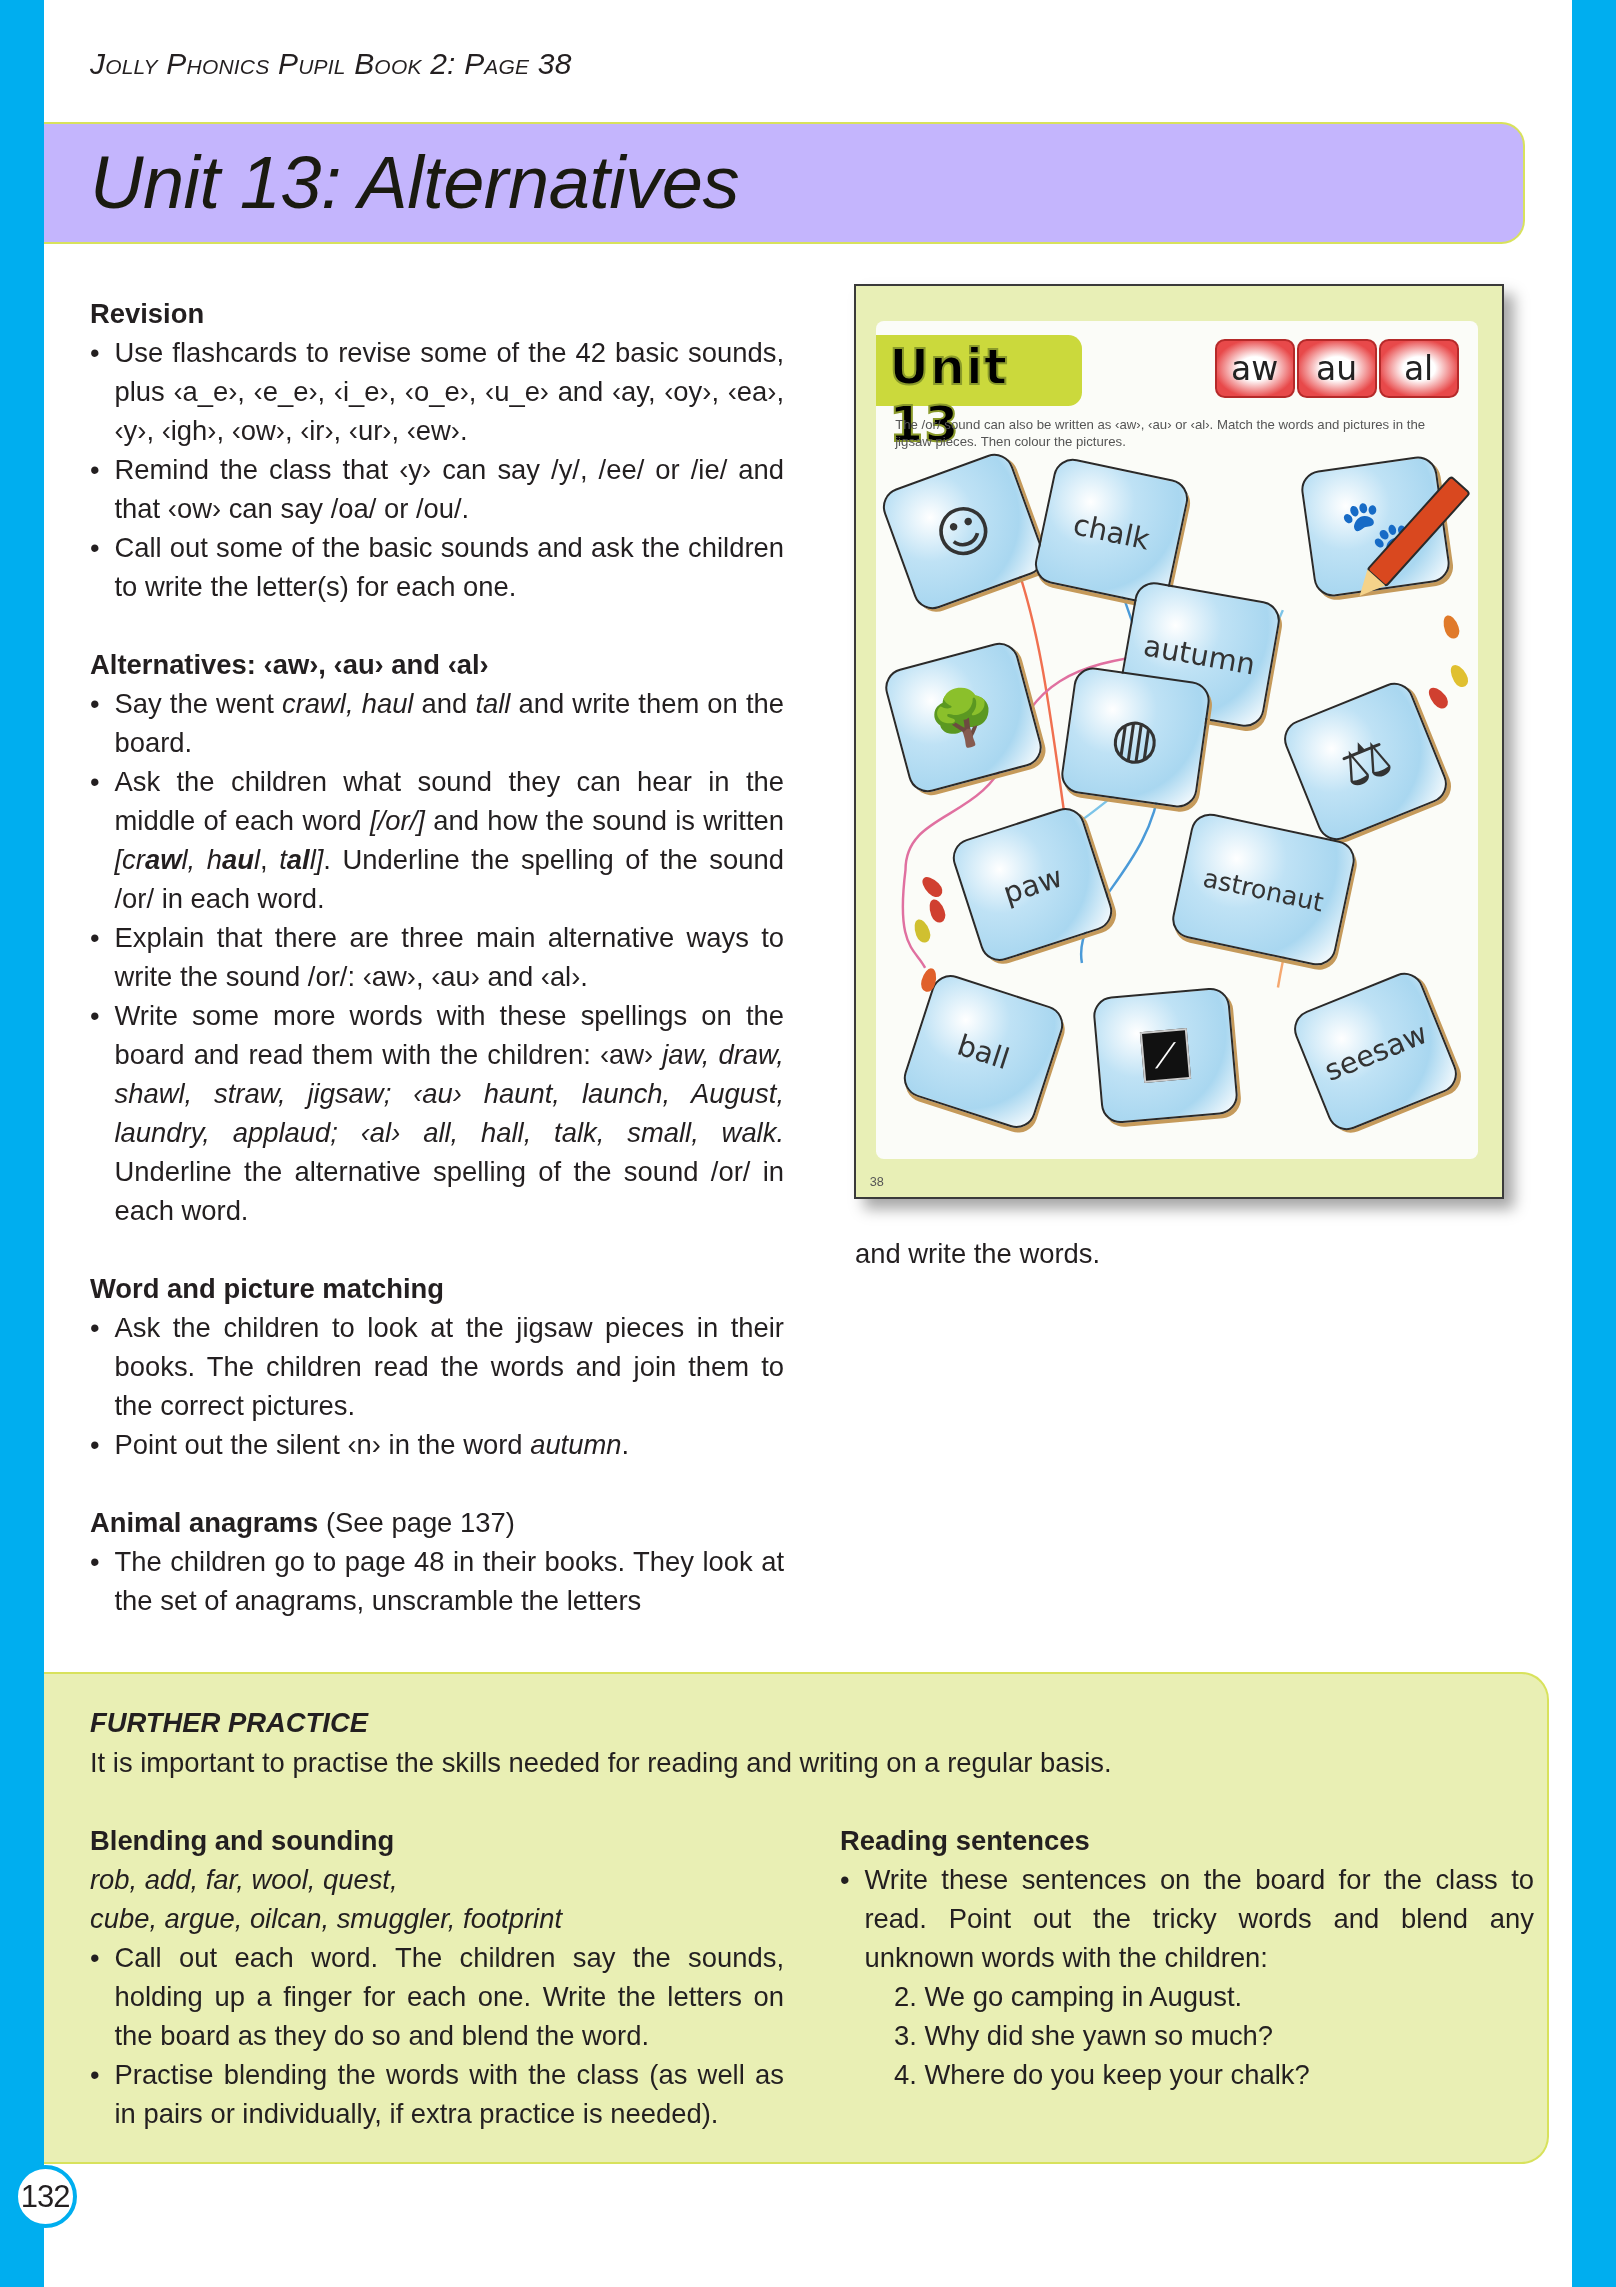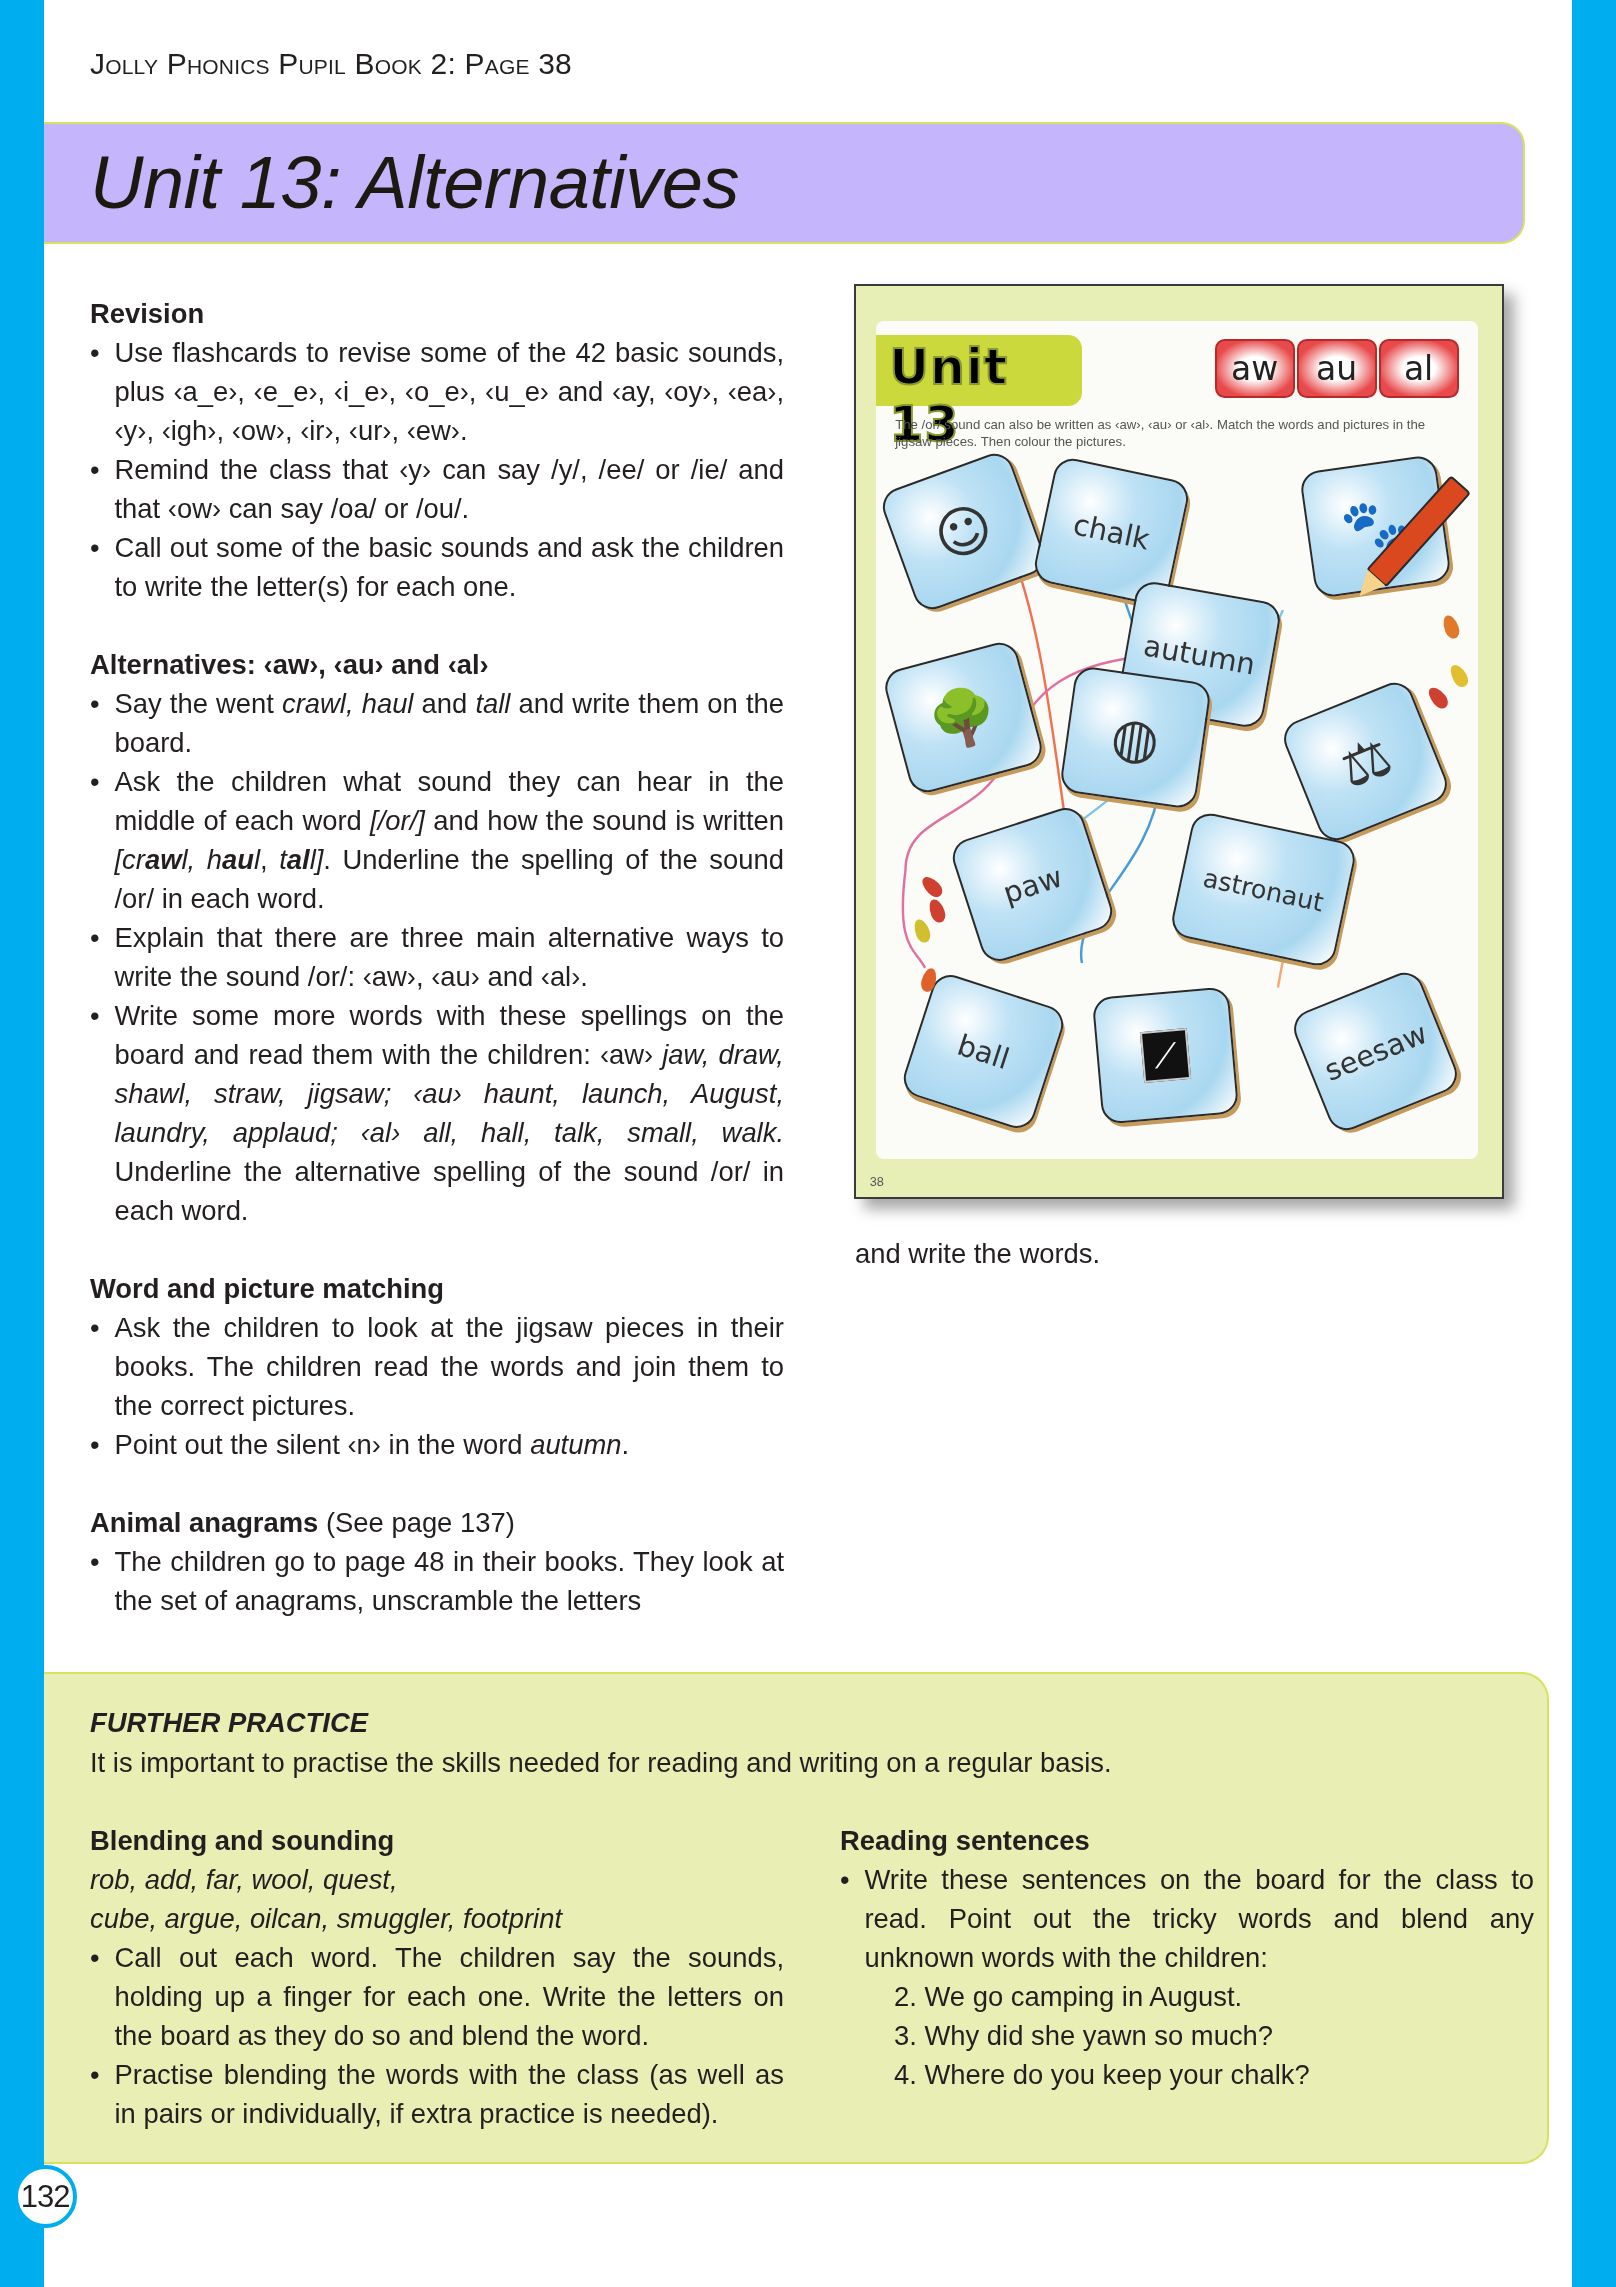--- a/index.html
+++ b/index.html
@@ -2,21 +2,21 @@
 <html><head>
 <meta charset="utf-8">
 <style>
   * { box-sizing: border-box; margin: 0; padding: 0; }
   html, body { width: 1616px; height: 2288px; background: #ffffff; overflow: hidden; }
   body { position: relative; font-family: "Liberation Sans", sans-serif; color: #231f20; }
 
   .bar-left { position: absolute; left: 0; top: 0; width: 44px; height: 2288px; background: #00aeef; }
   .bar-right { position: absolute; left: 1572px; top: 0; width: 44px; height: 2288px; background: #00aeef; }
 
-  .running-head { position: absolute; left: 90px; top: 47px; font-size: 30px; color: #231f20; font-variant: small-caps; letter-spacing: 0.2px; }
+  .running-head { position: absolute; left: 90px; top: 47px; font-size: 30px; font-style: italic; color: #231f20; font-variant: small-caps; letter-spacing: 0.2px; }
 
   .title-banner { position: absolute; left: 44px; top: 122px; width: 1481px; height: 122px; background: #c4b5fd; border: 2.9px solid #d8e25c; border-left: none; border-radius: 0 23.5px 23.5px 0; padding-left: 7px; }
   .title-banner h1 { position: absolute; left: 46px; top: 15.7px; font-size: 74px; font-weight: normal; font-style: italic; color: #1a1a10; letter-spacing: -0.5px; }
 
   .col-left { position: absolute; left: 90px; top: 294px; width: 694px; font-size: 27.4px; line-height: 39px; }
   .section { margin-bottom: 39px; }
   .section h2 { font-size: 27.4px; font-weight: bold; line-height: 39px; }
   .section h2 .normal { font-weight: normal; }
   ul.bullets { list-style: none; }
   ul.bullets li { position: relative; padding-left: 24.5px; text-align: justify; }

